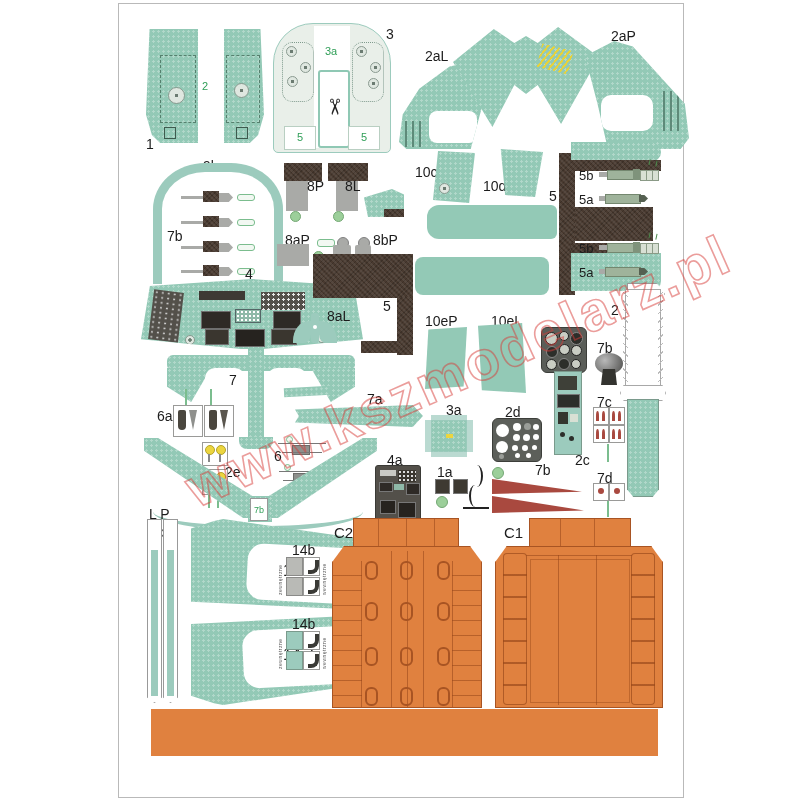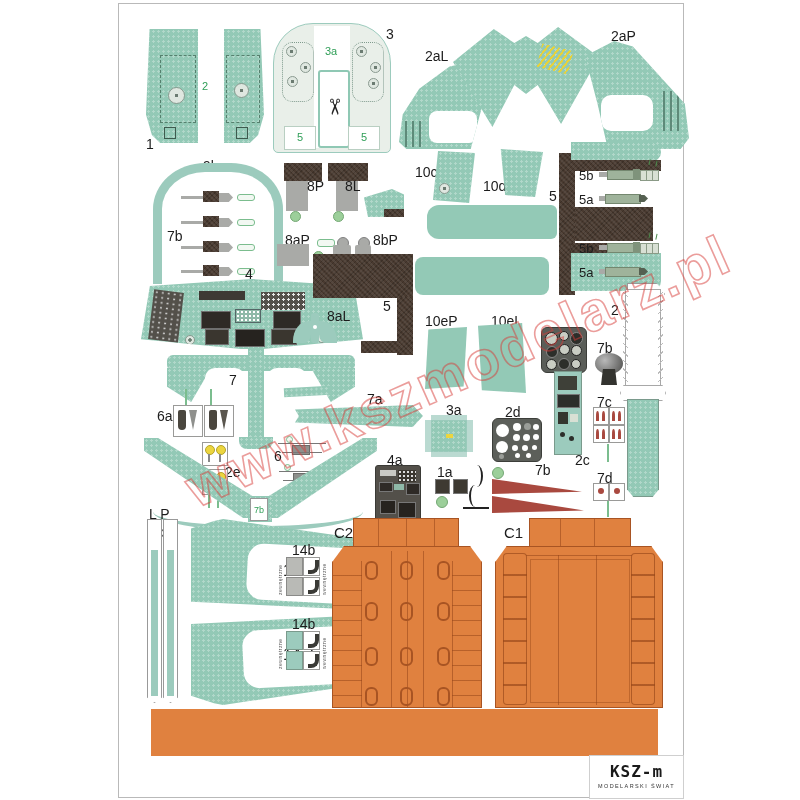--- a/index.html
+++ b/index.html
@@ -480,19 +480,15 @@
   <div class="abs orange" style="left:376px;top:542px;width:166px;height:160px;border:1px solid #a85423;clip-path:polygon(0 10%,7% 0,93% 0,100% 10%,100% 100%,0 100%);">
     <div class="segcol" style="left:7px;top:6px;width:22px;height:150px;"></div>
     <div class="segcol" style="right:7px;top:6px;width:22px;height:150px;"></div>
     <div class="vline" style="left:62px;top:8px;height:150px;"></div>
     <div class="vline" style="left:100px;top:8px;height:150px;"></div>
     <div class="abs" style="left:30px;top:8px;width:106px;height:1px;background:rgba(150,70,25,.55);"></div>
     <div class="abs" style="left:34px;top:12px;width:98px;height:142px;border:1px solid rgba(150,70,25,.45);"></div>
   </div>
 
   <div class="abs orange" style="left:32px;top:705px;width:507px;height:47px;"></div>
-  <div class="abs" style="left:470px;top:751px;width:93px;height:42px;background:#fff;border:1px solid #cfcfcf;text-align:center;">
-    <div style="font-family:'DejaVu Sans Mono',monospace;font-weight:bold;font-size:16px;letter-spacing:1px;color:#1a1a1a;margin-top:6px;">KSZ-m</div>
-    <div style="font-size:5.5px;letter-spacing:1.4px;color:#333;margin-top:2px;">MODELARSKI ŚWIAT</div>
-  </div>
 
 </div>
 </div>
 
 </body></html>

